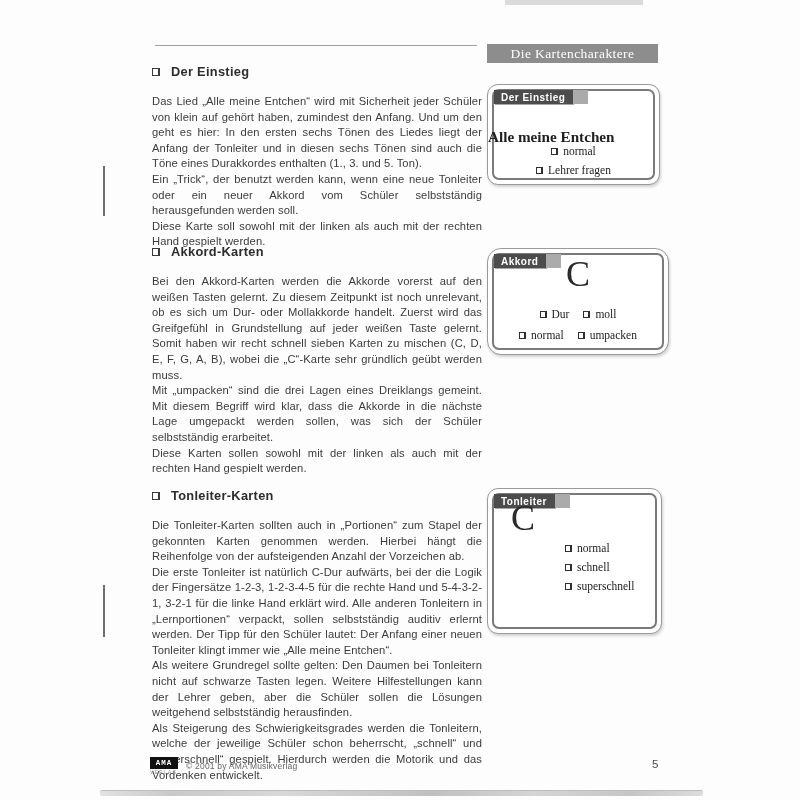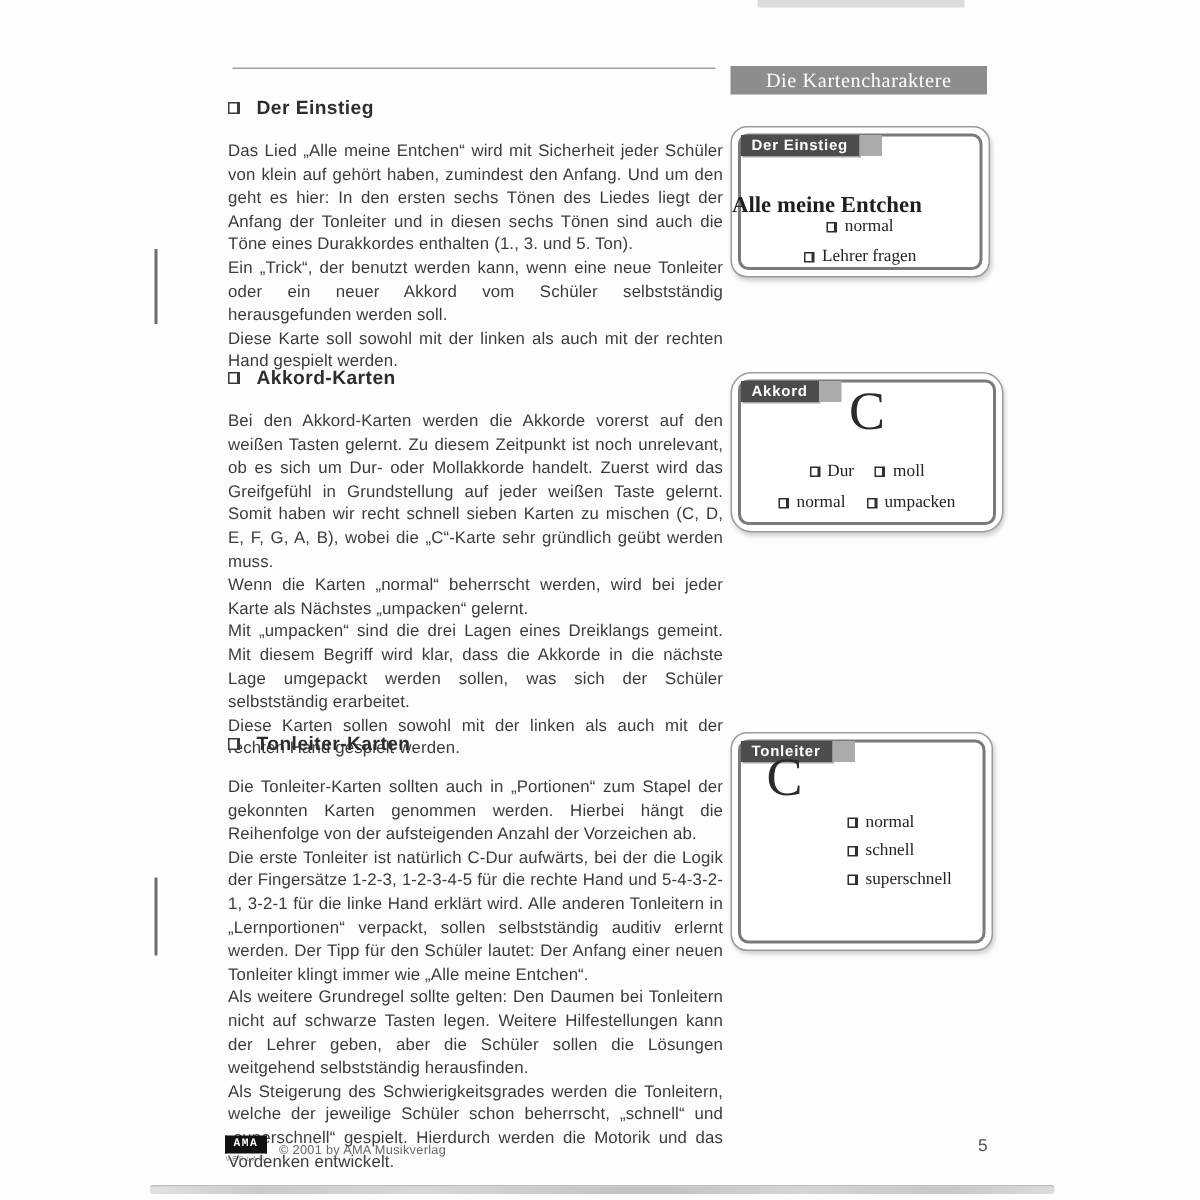--- a/index.html
+++ b/index.html
@@ -95,21 +95,20 @@
     <p class="body-p">Ein „Trick“, der benutzt werden kann, wenn eine neue Tonleiter oder ein neuer Akkord vom Schüler selbstständig herausgefunden werden soll.</p>
     <p class="body-p">Diese Karte soll sowohl mit der linken als auch mit der rechten Hand gespielt werden.</p>
   </section>
 
   <section class="text-col sec2">
     <h2 class="sec-head">
       <span class="cb"></span>
       <span>Akkord-Karten</span>
     </h2>
     <p class="body-p">Bei den Akkord-Karten werden die Akkorde vorerst auf den weißen Tasten gelernt. Zu diesem Zeitpunkt ist noch unrelevant, ob es sich um Dur- oder Mollakkorde handelt. Zuerst wird das Greifgefühl in Grundstellung auf jeder weißen Taste gelernt. Somit haben wir recht schnell sieben Karten zu mischen (C, D, E, F, G, A, B), wobei die „C“-Karte sehr gründlich geübt werden muss.</p>
-    <p class="body-p">Wenn die Karten „normal“ beherrscht werden, wird bei jeder Karte als Nächstes „umpacken“ gelernt.</p>
     <p class="body-p">Mit „umpacken“ sind die drei Lagen eines Dreiklangs gemeint. Mit diesem Begriff wird klar, dass die Akkorde in die nächste Lage umgepackt werden sollen, was sich der Schüler selbstständig erarbeitet.</p>
     <p class="body-p">Diese Karten sollen sowohl mit der linken als auch mit der rechten Hand gespielt werden.</p>
   </section>
 
   <section class="text-col sec3">
     <h2 class="sec-head">
       <span class="cb"></span>
       <span>Tonleiter-Karten</span>
     </h2>
     <p class="body-p">Die Tonleiter-Karten sollten auch in „Portionen“ zum Stapel der gekonnten Karten genommen werden. Hierbei hängt die Reihenfolge von der aufsteigenden Anzahl der Vorzeichen ab.</p>

